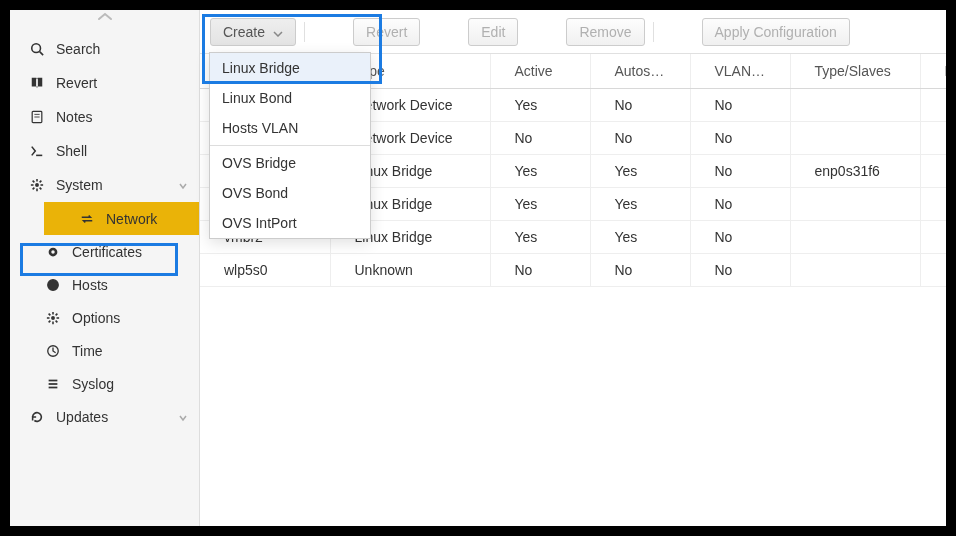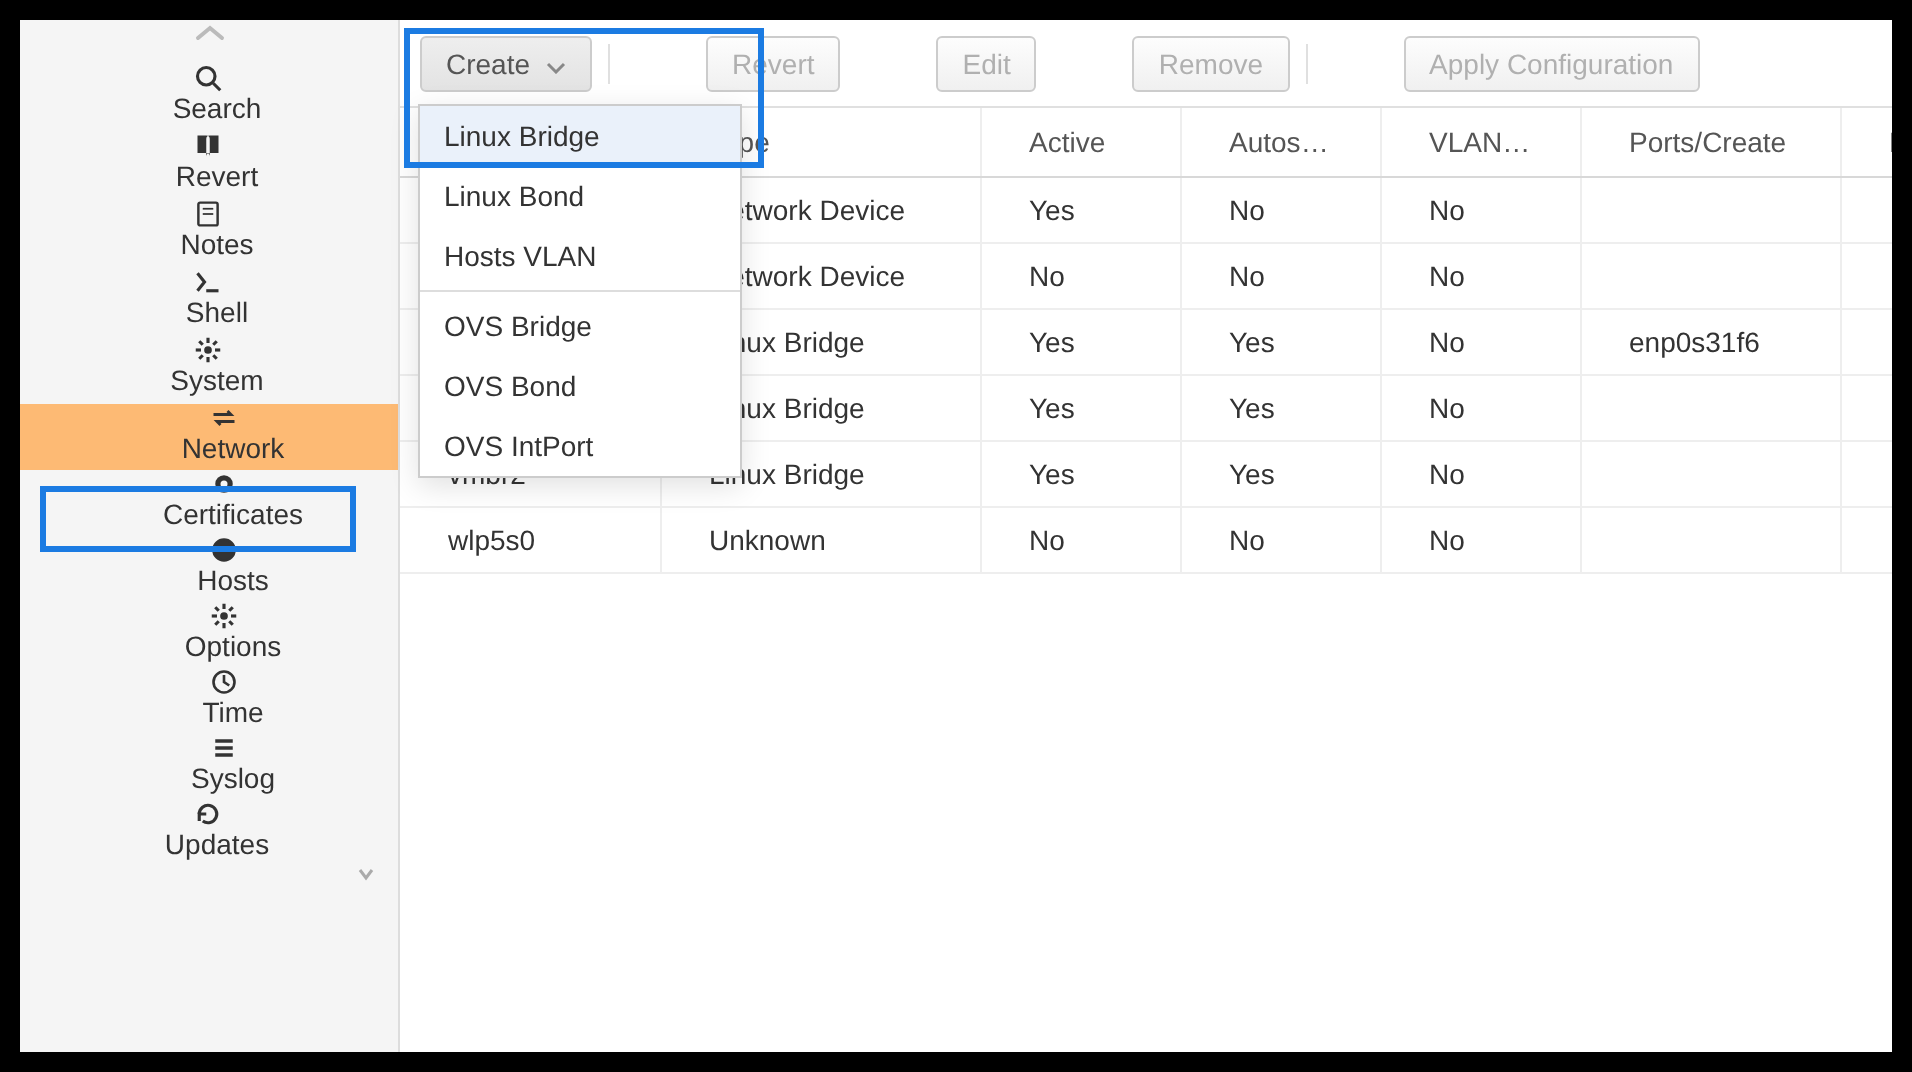--- a/index.html
+++ b/index.html
@@ -38,42 +38,42 @@
   .sidebar-collapse svg { width: 16px; height: 12px; }
   .menu { list-style: none; }
   .menu li {
     display: flex;
     align-items: center;
     height: 34px;
     padding: 0 10px 0 18px;
     cursor: pointer;
     color: #333;
     position: relative;
-    flex-direction: column;
   }
   .menu li.sub {
     padding-left: 34px;
     height: 33px;
   }
   .menu li .icon {
     width: 18px;
     display: inline-flex;
     align-items: center;
     justify-content: center;
     margin-right: 10px;
     color: #333;
   }
   .menu li .icon svg { width: 14px; height: 14px; }
   .menu li .expand {
     margin-left: auto;
     width: 12px; height: 12px;
     color: #aaa;
   }
   .menu li.selected {
-    background: #fdba74;
+    background: #eab308;
+    margin-left: 34px;
   }
   .highlight-network {
     position: absolute;
     left: 20px; top: 243px;
     width: 158px; height: 33px;
     border: 3px solid #1b7be2;
     pointer-events: none;
   }
   
   .main {
@@ -351,21 +351,21 @@
             <col class="c-ports">
             <col class="c-last">
         </colgroup>
         <thead>
             <tr id="thead-row">
               <th>Name</th>
               <th>Type</th>
               <th>Active</th>
               <th>Autostart</th>
               <th>VLAN a…</th>
-              <th>Ports/Create</th>
+              <th>Type/Slaves</th>
               <th>B</th>
             </tr>
           </thead>
         <tbody id="tbody">
             <tr>
               <td></td>
               <td>Network Device</td>
               <td>Yes</td>
               <td>No</td>
               <td>No</td>

